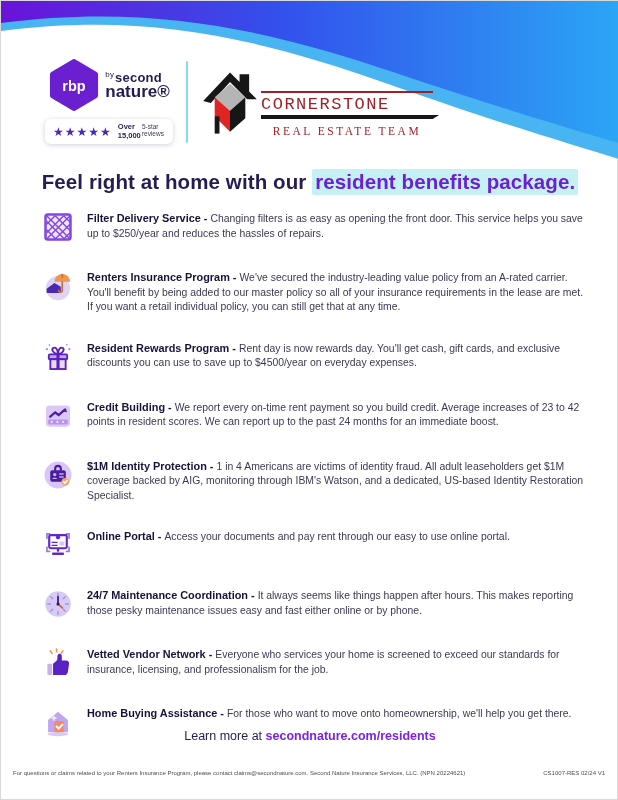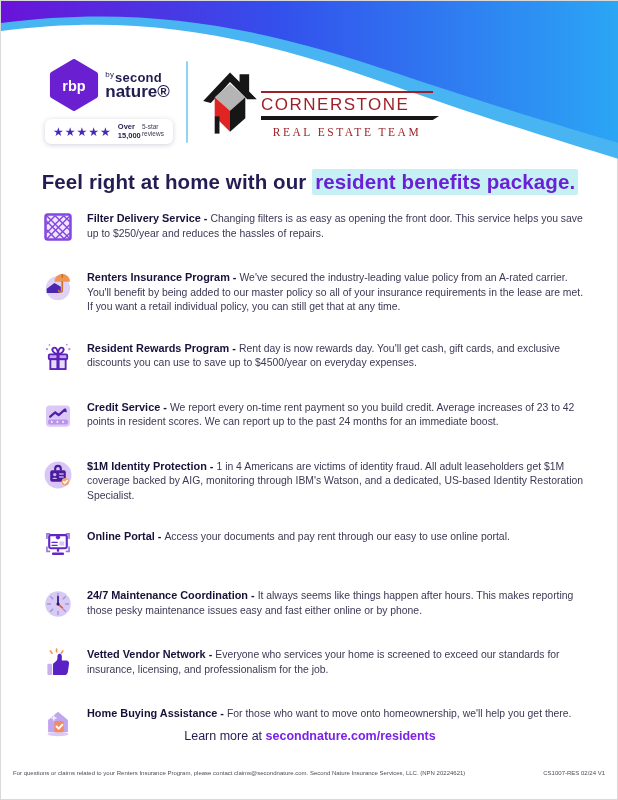--- a/index.html
+++ b/index.html
@@ -20,21 +20,21 @@
   .stars-card{margin-top:8px;background:#fff;border-radius:6px;box-shadow:0 1px 5px rgba(40,40,90,.22);padding:4px 8px;display:flex;align-items:center;gap:6px;}
   .stars{color:#4629b8;font-size:12px;letter-spacing:1px;line-height:1;}
   .stars-text{display:flex;flex-direction:row;line-height:1.15;}
   .stars-text .t1{font-size:7.5px;font-weight:700;color:#221d50;}
   .stars-text .t2{font-size:6.5px;color:#3c3854;}
   .v-divider{width:2px;height:82px;background:#8bd6f2;border-radius:2px;margin-top:2px;}
 
   .cstone{display:flex;align-items:flex-start;}
   .cstone-text{display:flex;flex-direction:column;margin-left:2px;margin-top:32px;width:172px;}
   .cstone-rule{height:1.5px;background:#9e2127;width:100%;}
-  .cstone-name{font-family:Liberation Sans, sans-serif;font-size:17px;color:#9e2127;letter-spacing:1.5px;margin-top:2px;white-space:nowrap;}
+  .cstone-name{font-family:Liberation Mono, monospace;font-size:17px;color:#9e2127;letter-spacing:1.5px;margin-top:2px;white-space:nowrap;}
   .cstone-bar{height:4.5px;background:#161616;width:104%;margin-top:1px;clip-path:polygon(0 0,100% 0,96% 100%,0 100%);}
   .cstone-sub{font-family:"Liberation Serif",serif;font-size:11.5px;color:#9e2127;letter-spacing:2.5px;margin-top:6px;text-align:center;white-space:nowrap;}
 
   
   .headline{position:absolute;top:169px;left:0;width:618px;text-align:center;font-size:20.5px;font-weight:600;color:#241d53;letter-spacing:.1px;}
   .headline .hl{color:#6b1fd6;font-weight:700;background:#c5f1f4;padding:1px 3px 2px 3px;border-radius:2px;}
 
   
   .benefits{position:absolute;top:209px;left:40px;width:548px;display:flex;flex-direction:column;gap:25px;}
   .benefit{display:flex;align-items:flex-start;gap:12px;}
@@ -160,21 +160,21 @@
     <div class="benefit">
       <span class="b-icon">
         <svg viewBox="0 0 24 24" aria-hidden="true">
           <rect x="3.5" y="4.5" width="17" height="15" rx="2.5" fill="#dcc8f6"></rect>
           <path d="M6.5 12.5l3.5-3 2.5 1.8 4.3-3.8" fill="none" stroke="#4d1fa6" stroke-width="1.6" stroke-linecap="round"></path>
           <polygon points="17.6,6.6 18.3,9.4 15.5,8.8" fill="#4d1fa6"></polygon>
           <rect x="5" y="14.4" width="14" height="3.6" rx="1.2" fill="#b992ec"></rect>
           <path d="M7.6 17.2l-0.9-1 0.9-1 0.9 1zM11.6 17.2l-0.9-1 0.9-1 0.9 1zM15.6 17.2l-0.9-1 0.9-1 0.9 1z" fill="#f5eeff"></path>
         </svg>
       </span>
-      <p class="b-text"><span class="b-title">Credit Service -</span><span>We report every on-time rent payment so you build credit. Average increases of 23 to 42 points in resident scores. We can report up to the past 24 months for an immediate boost.</span></p>
+      <p class="b-text"><span class="b-title">Credit Building -</span><span>We report every on-time rent payment so you build credit. Average increases of 23 to 42 points in resident scores. We can report up to the past 24 months for an immediate boost.</span></p>
     </div>
 
     <div class="benefit">
       <span class="b-icon">
         <svg viewBox="0 0 24 24" aria-hidden="true">
           <circle cx="12" cy="12" r="9.5" fill="#d9c6f6"></circle>
           <path d="M10 9V7.6a2 2 0 0 1 4 0V9" fill="none" stroke="#4b1d9d" stroke-width="1.5"></path>
           <rect x="6.5" y="8.7" width="11" height="8" rx="1.4" fill="#4b1d9d"></rect>
           <circle cx="9.7" cy="11.7" r="1.2" fill="#c9b4ee"></circle>
           <path d="M8 14.9c.3-1.2 3.1-1.2 3.4 0z" fill="#c9b4ee"></path>

